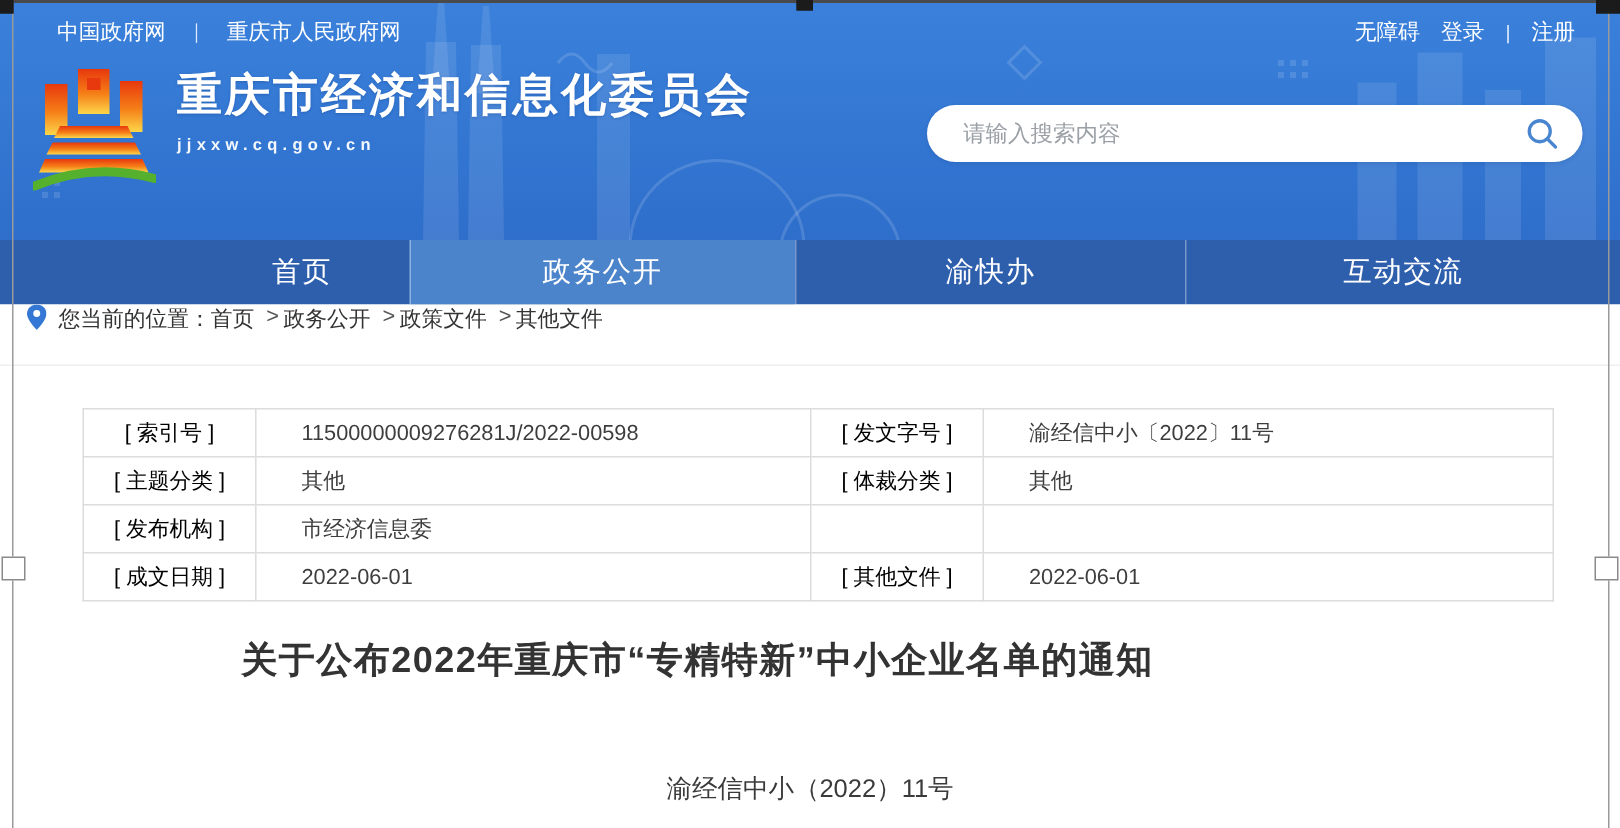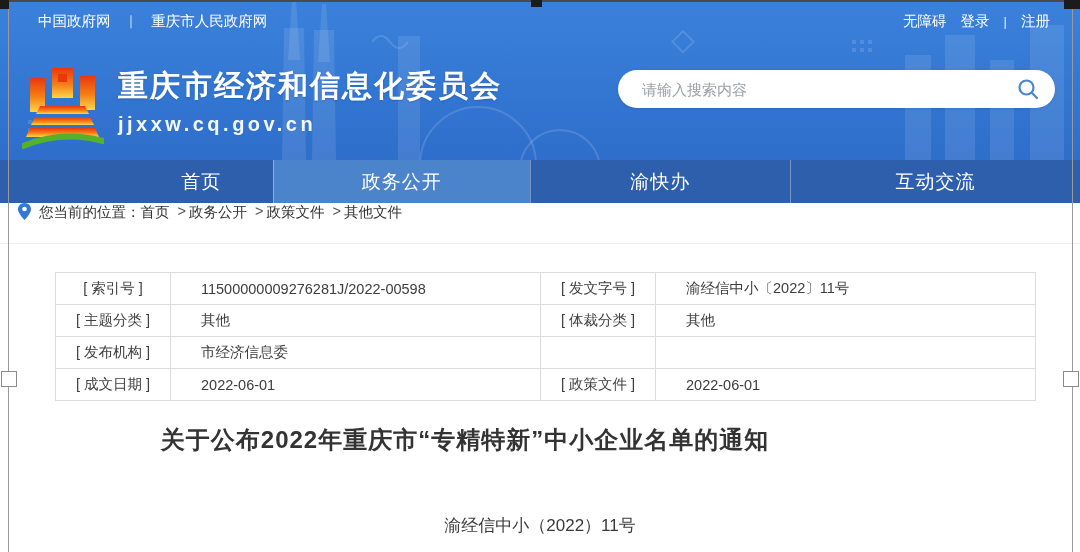--- a/index.html
+++ b/index.html
@@ -17,29 +17,29 @@
   }
   .hdr-deco{position:absolute;pointer-events:none;}
   .topbar{
     position:absolute;left:0;top:0;width:1080px;height:42px;
     display:flex;align-items:center;justify-content:space-between;
     color:#ffffff;font-size:14.5px;box-sizing:border-box;padding:0 30px 0 38px;text-align:center;
   }
   .topbar a{color:#fff;text-decoration:none;cursor:pointer;}
   .topbar .grp{display:flex;align-items:center;gap:14px;}
   .topbar .sep{opacity:.85;font-size:13px;}
-  .logo-wrap{position:absolute;left:22px;top:66px;display:flex;align-items:flex-start;}
+  .logo-wrap{position:absolute;left:22px;top:44px;display:flex;align-items:flex-start;}
   .emblem{width:82px;height:86px;flex:0 0 auto;}
   .site-text{margin-left:14px;padding-top:2px;}
   .site-name{
     color:#ffffff;font-size:30px;font-weight:bold;letter-spacing:2px;
     text-shadow:0 1px 2px rgba(0,40,100,.25);line-height:1.2;
   }
   .site-domain{
-    color:#ffffff;font-size:20px;font-weight:bold;letter-spacing:3.5px;margin-top:9px;opacity:.95;
+    color:#ffffff;font-size:11px;font-weight:bold;letter-spacing:3.5px;margin-top:9px;opacity:.95;
   }
   .search{
     position:absolute;left:618px;top:70px;width:437px;height:38px;
     background:#ffffff;border-radius:19px;display:flex;align-items:center;
     box-shadow:0 1px 3px rgba(20,60,120,.18);
   }
   .search input{
     flex:1;border:none;outline:none;background:transparent;
     margin-left:22px;font-size:15px;color:#333;
     font-family:"Liberation Sans","DejaVu Sans",sans-serif;
@@ -69,21 +69,21 @@
   }
   .crumbbar .pin{width:13px;height:17px;margin-right:8px;flex:0 0 auto;}
   .crumbbar .item{color:#333;cursor:pointer;}
   .crumbbar .gt{margin:0 3px 0 8px;color:#555;}
   
   .meta{
     position:absolute;left:55px;top:272px;width:980px;border-collapse:collapse;
     table-layout:fixed;font-size:14.5px;color:#444;
   }
   .meta td{border:1px solid #dcdcdc;height:31px;padding:0;}
-  .meta td.lbl{text-align:center;color:#404040;}
+  .meta td.lbl{text-align:center;color:#000000;}
   .meta td.val{padding-left:30px;color:#3d3d3d;}
   .meta col.c-lbl1{width:115px;}
   .meta col.c-val1{width:370px;}
   .meta col.c-lbl2{width:115px;}
   .meta col.c-val2{width:380px;}
   
   .doc-title{
     position:absolute;left:0;top:424px;width:930px;text-align:center;
     font-size:24px;font-weight:bold;color:#333;letter-spacing:1px;
   }
@@ -231,21 +231,21 @@
   </tr>
   <tr>
     <td class="lbl">[ 发布机构 ]</td>
     <td class="val">市经济信息委</td>
     <td class="lbl"></td>
     <td class="val"></td>
   </tr>
   <tr>
     <td class="lbl">[ 成文日期 ]</td>
     <td class="val">2022-06-01</td>
-    <td class="lbl">[ 政策文件 ]</td>
+    <td class="lbl">[ 其他文件 ]</td>
     <td class="val">2022-06-01</td>
   </tr>
 </tbody>
   </table>
 
 <div class="doc-title">关于公布2022年重庆市“专精特新”中小企业名单的通知</div>
 <div class="doc-number">渝经信中小（2022）11号</div>
 
 <div class="sel-line-top"></div>
 <div class="sel-line-left"></div>

